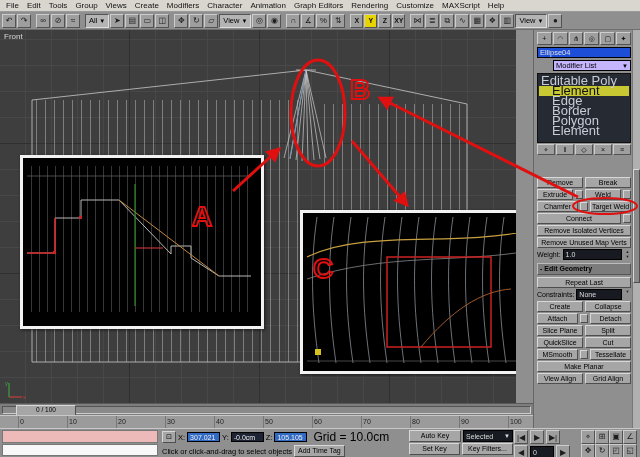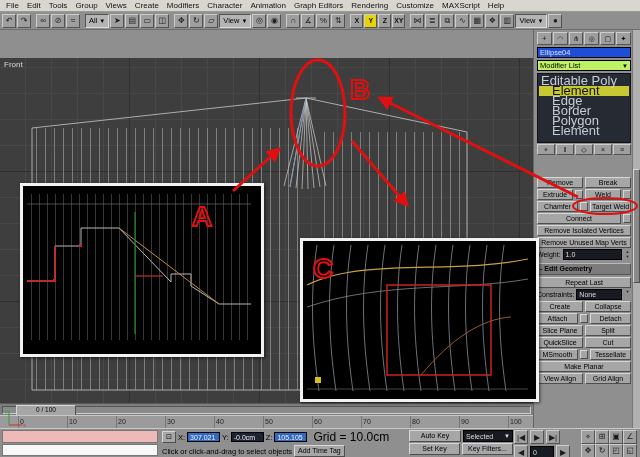--- a/index.html
+++ b/index.html
@@ -17,44 +17,44 @@
         color:#1c1c1c;box-sizing:border-box;padding:0;overflow:hidden;}
   .tdrop{height:14px;flex:none;background:#b4b4b4;border:1px solid;border-color:#555 #ddd #ddd #555;
          font-size:7.5px;display:flex;align-items:center;gap:2px;padding:0 3px;box-sizing:border-box;color:#000;}
   .tdrop .arr{font-size:6px;}
   .tsep{width:3px;height:14px;flex:none;}
   .axisbtn{width:13px;height:14px;flex:none;background:#9e9e9e;border:1px solid;
            border-color:#cdcdcd #525252 #525252 #cdcdcd;font-size:7px;font-weight:bold;line-height:12px;
            text-align:center;box-sizing:border-box;padding:0;color:#111;}
   .axisbtn.active{background:#e8d400;}
   
-  .viewport{position:absolute;left:0;top:30px;width:631px;height:373px;
+  .viewport{position:absolute;left:0;top:30px;width:516px;height:373px;
     background:
       repeating-linear-gradient(90deg,transparent 0 129px,#303030 129px 130px),
       repeating-linear-gradient(0deg,transparent 0 129px,#303030 129px 130px),
       repeating-linear-gradient(90deg,transparent 0 25px,#484848 25px 26px),
       repeating-linear-gradient(0deg,transparent 0 25px,#484848 25px 26px),
       #3e3e3e;
-    overflow:hidden;margin-top:28px;}
+    overflow:hidden;}
   .vplabel{position:absolute;left:4px;top:2px;font-size:8px;color:#d8d8d8;z-index:3;}
   .wire{position:absolute;inset:0;z-index:1;}
   .inset{position:absolute;border:3px solid #f2f2f2;background:#000;z-index:5;box-shadow:1px 1px 3px rgba(0,0,0,.6);}
   #inset1{left:20px;top:125px;width:238px;height:168px;}
   #inset2{left:300px;top:180px;width:233px;height:158px;}
   .tripod{position:absolute;left:4px;bottom:3px;z-index:3;}
   
   .cmdpanel{position:absolute;left:533px;top:30px;width:107px;height:398px;background:#8f8f8f;
             border-left:1px solid #666;box-sizing:border-box;padding:2px 9px 0 3px;}
   .ptabs{display:flex;gap:1px;height:13px;margin-bottom:2px;}
   .ptab{flex:1;background:#9e9e9e;border:1px solid;border-color:#cdcdcd #525252 #525252 #cdcdcd;
         font-size:7px;line-height:10px;text-align:center;box-sizing:border-box;padding:0;color:#111;}
   .combo{height:11px;font-size:7.5px;display:flex;align-items:center;justify-content:space-between;
          padding:0 2px;border:1px solid #000;margin-bottom:2px;box-sizing:border-box;}
   .combo-dark{background:#1d4ed8;color:#e0e0e0;text-align:center;}
-  .combo-gray{background:#bef264;color:#000;}
+  .combo-gray{background:#c4b5fd;color:#000;margin-left:16px;}
   .combo .arr{font-size:6px;}
   .stack{height:66px;background:#252a33;border:1px solid #111;color:#c8ccd6;font-size:13px;
          padding:1px;overflow:hidden;margin-bottom:1px;}
   .stack-root{padding-left:2px;height:11px;line-height:11px;}
   .stack-item{padding-left:13px;height:10px;line-height:10px;}
   .stack-item.selected{background:#c8c832;color:#111;}
   .stackops{display:flex;gap:1px;height:11px;margin-bottom:2px;}
   .sop{flex:1;background:#9e9e9e;border:1px solid;border-color:#cdcdcd #525252 #525252 #cdcdcd;
        font-size:7px;line-height:8px;text-align:center;box-sizing:border-box;padding:0;color:#111;}
   .pspacer{height:20px;}

